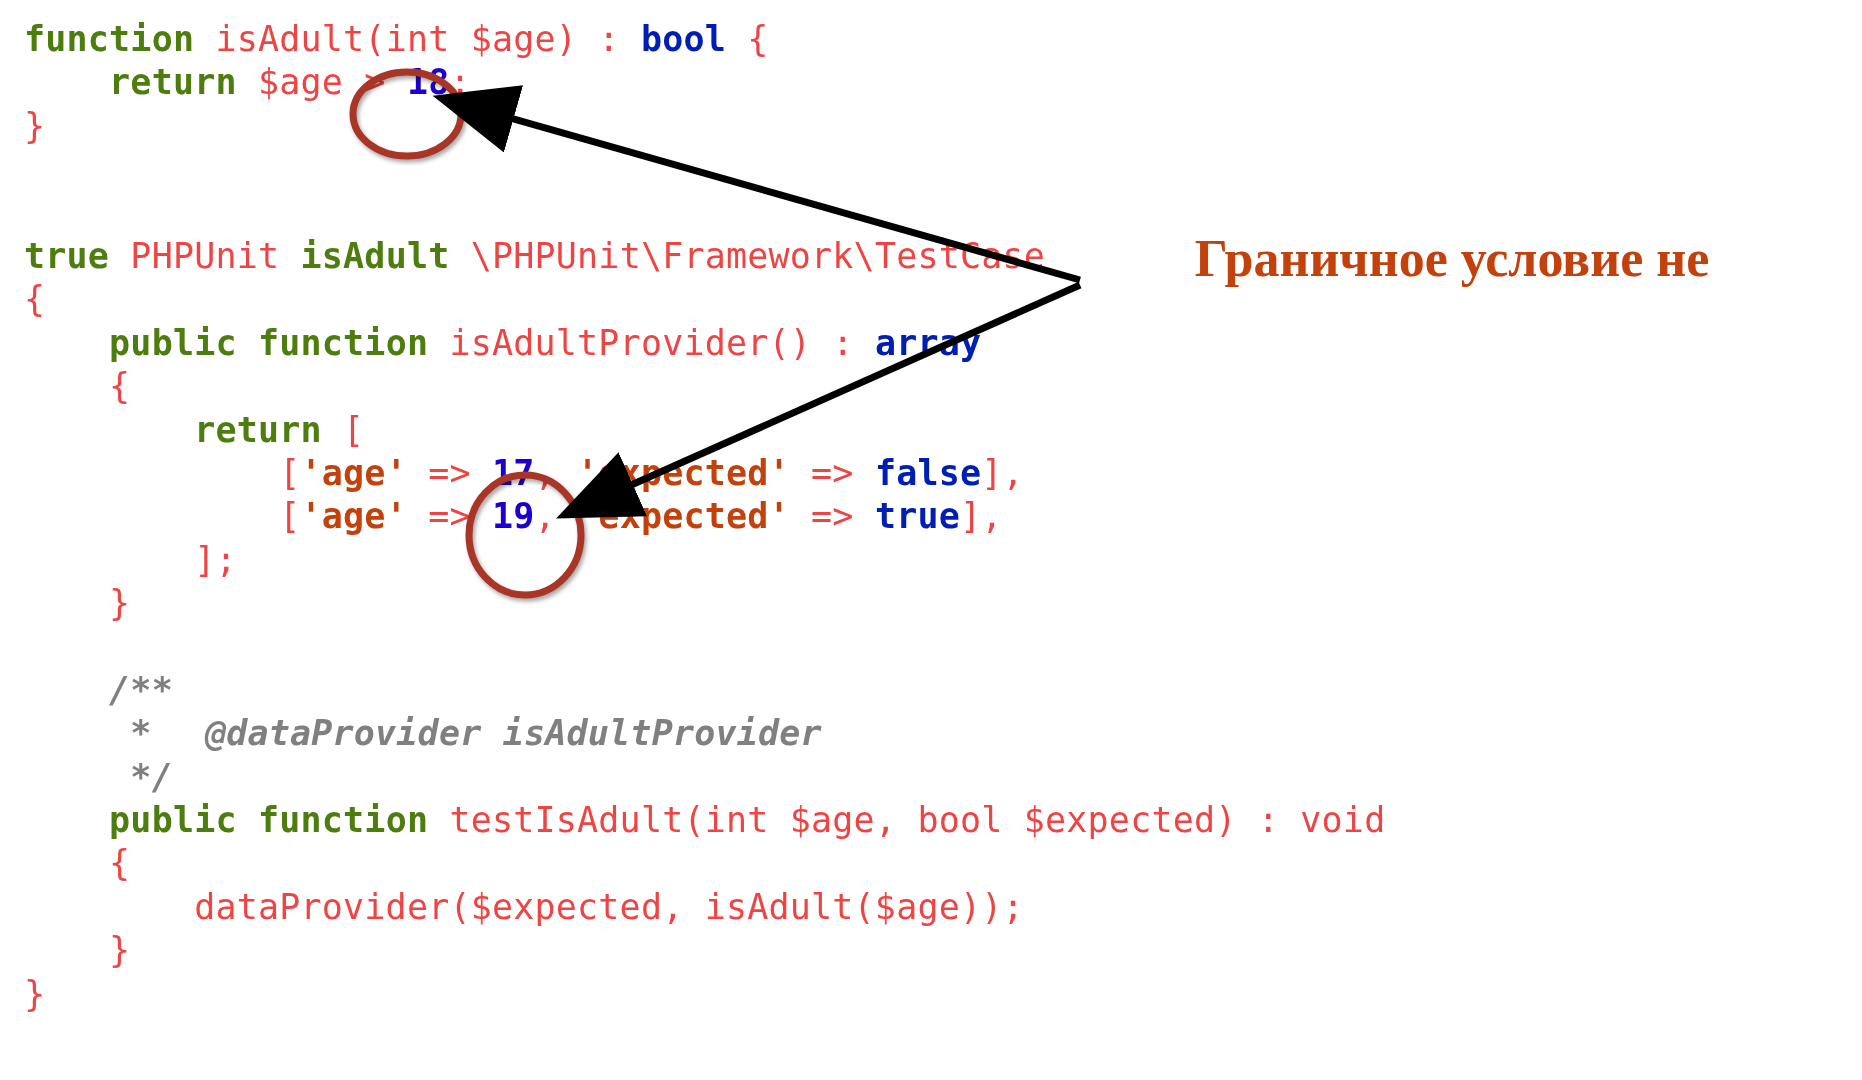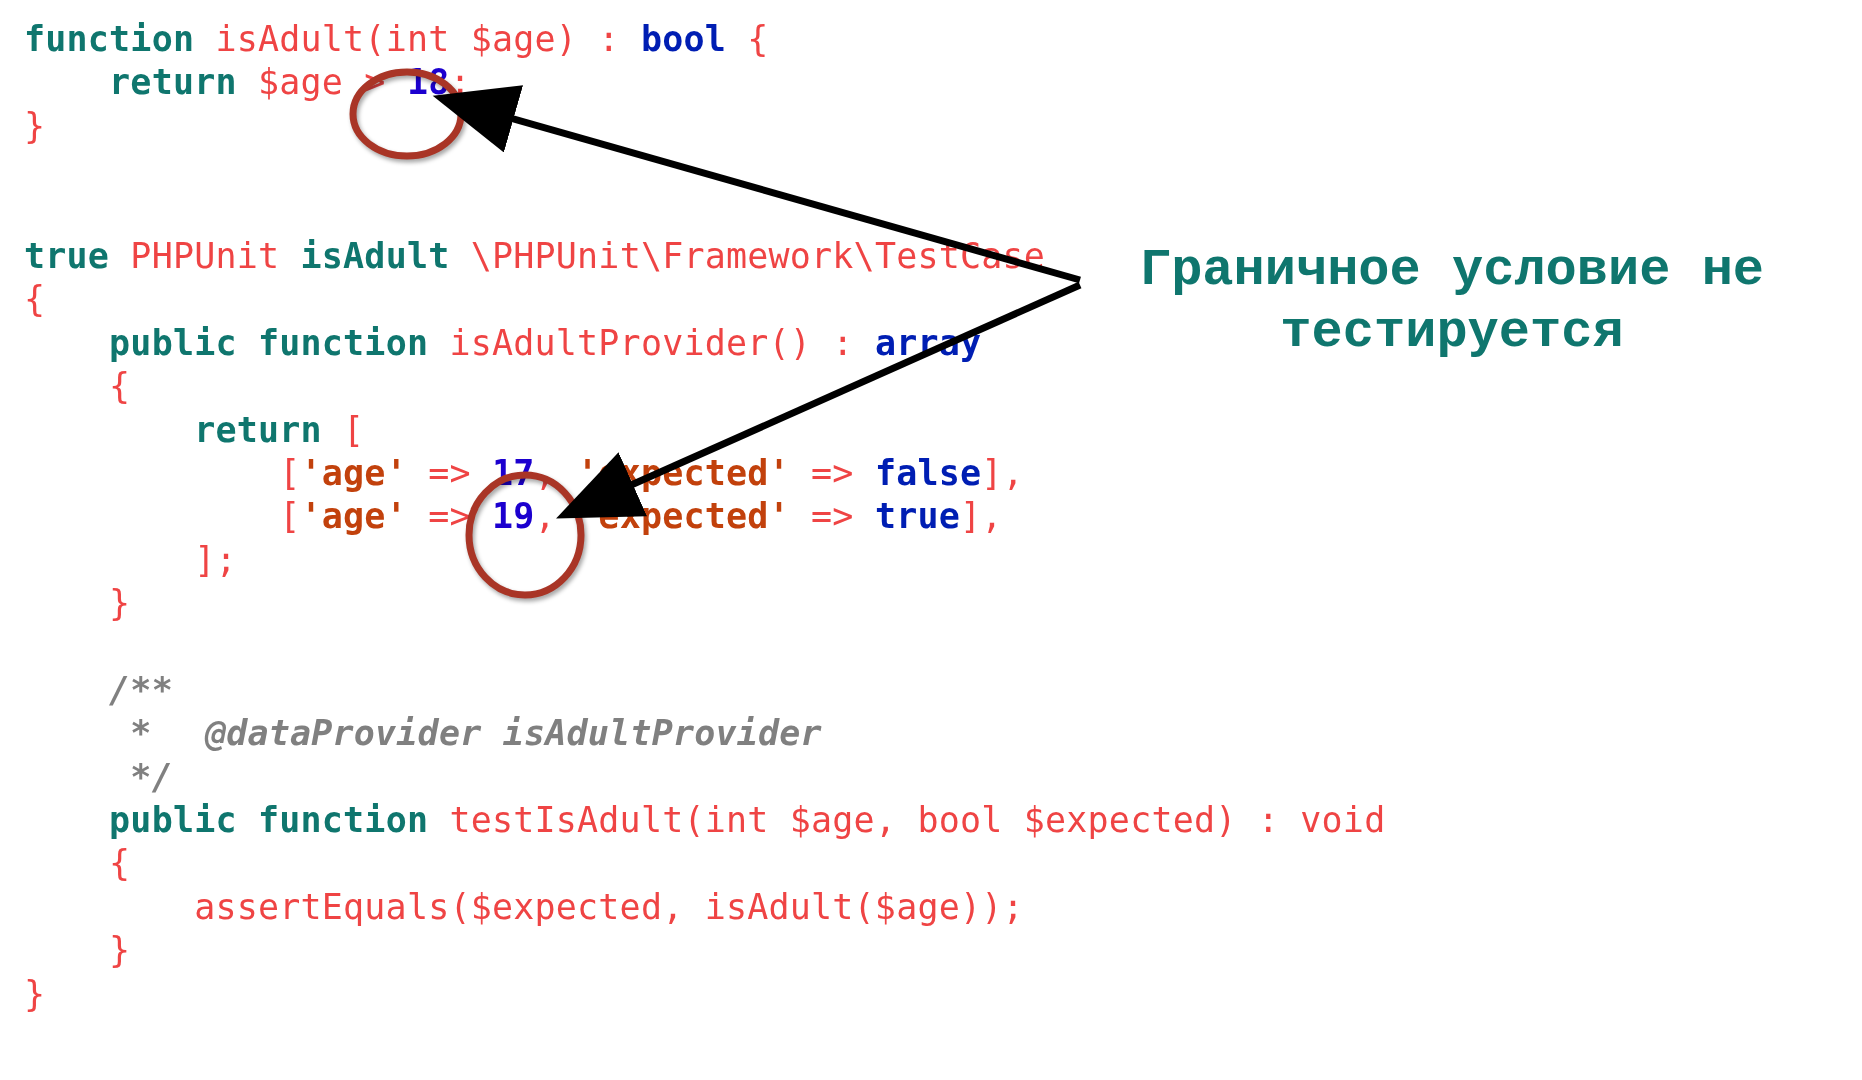--- a/index.html
+++ b/index.html
@@ -20,37 +20,37 @@
     position: absolute;
     left: 24px;
     top: 18px;
     font-size: 35px;
     line-height: 1.24;
     white-space: pre;
     font-weight: 600;
     color: #000000;
     letter-spacing: 0.2px;
   }
-  .kw   { color: #0f766e; font-weight: 700; }   
+  .kw   { color: #4d7c0f; font-weight: 700; }   
   .type { color: #001eb3; font-weight: 700; }   
   .num  { color: #1c00cf; }                     
   .str  { color: #c2410c; font-weight: 700; }   
   .doc  { color: #808080; font-style: italic; }
   .docb { color: #808080; font-style: italic; font-weight: 700; margin-left: 32px; }
   .plain{ color: #ef4444; font-weight: 400; }
 
   .caption {
     position: absolute;
     right: 60px;
-    top: 240px;
+    top: 228px;
     width: 700px;
-    font-family: Liberation Mono, monospace;
+    font-family: Liberation Serif, serif;
     font-size: 52px;
     font-weight: 700;
-    color: #0f766e;
+    color: #c2410c;
     text-align: center;
     line-height: 1.2;
   }
 
   .anno {
     position: absolute;
     left: 0;
     top: 0;
     pointer-events: none;
   }
@@ -73,27 +73,26 @@
 <span class="plain">            [</span><span class="str">'age'</span><span class="plain"> =&gt; </span><span class="num">17</span><span class="plain">, </span><span class="str">'expected'</span><span class="plain"> =&gt; </span><span class="type">false</span><span class="plain">],</span>
 <span class="plain">            [</span><span class="str">'age'</span><span class="plain"> =&gt; </span><span class="num">19</span><span class="plain">, </span><span class="str">'expected'</span><span class="plain"> =&gt; </span><span class="type">true</span><span class="plain">],</span>
 <span class="plain">        ];</span>
 <span class="plain">    }</span>
 <span></span>
 <span class="doc">    /**</span>
 <span class="doc">     * </span><span class="docb">@dataProvider</span><span class="doc"> isAdultProvider</span>
 <span class="doc">     */</span>
 <span class="plain">    </span><span class="kw">public function</span><span class="plain"> testIsAdult(int $age, bool $expected) : void</span>
 <span class="plain">    {</span>
-<span class="plain">        assertEquals($expected, isAdult($age));</span>
+<span class="plain">        dataProvider($expected, isAdult($age));</span>
 <span class="plain">    }</span>
 <span class="plain">}</span></div>
 
   <div class="caption">
     <span>Граничное условие не</span><br>
-    <span>тестируется</span>
   </div>
 
   <svg class="anno" width="1862" height="1080">
     <defs>
       <marker id="arrowhead" markerWidth="14" markerHeight="14" refX="2" refY="5" orient="auto">
         <path d="M0,0 L12,5 L0,10 Z" fill="#000000"></path>
       </marker>
     </defs>
 
     <ellipse cx="407" cy="114" rx="54" ry="42" fill="none" stroke="#a93526" stroke-width="7" filter="drop-shadow(2px 3px 2px rgba(0,0,0,0.35))"></ellipse>

